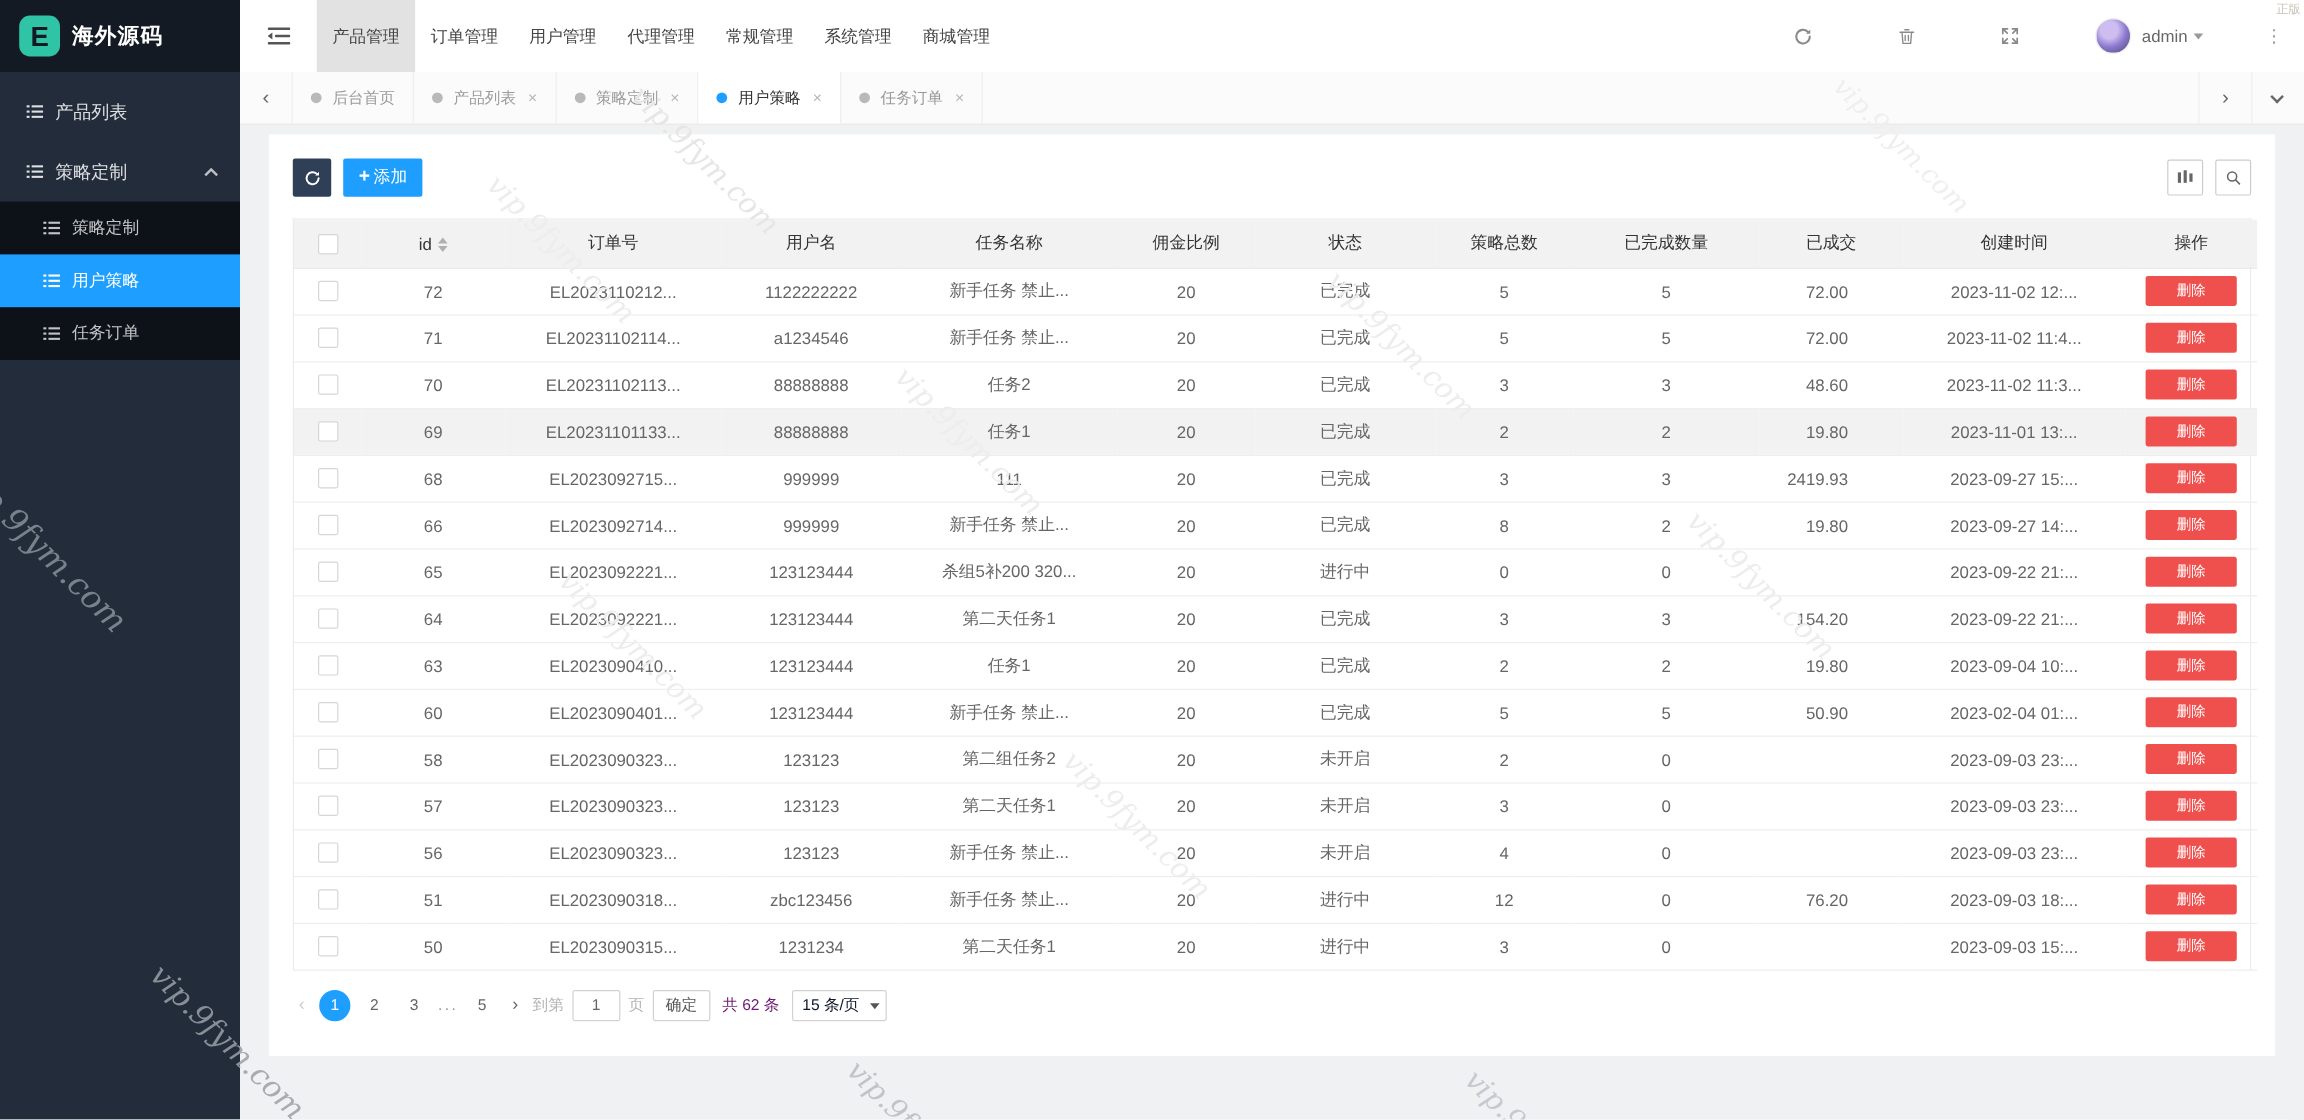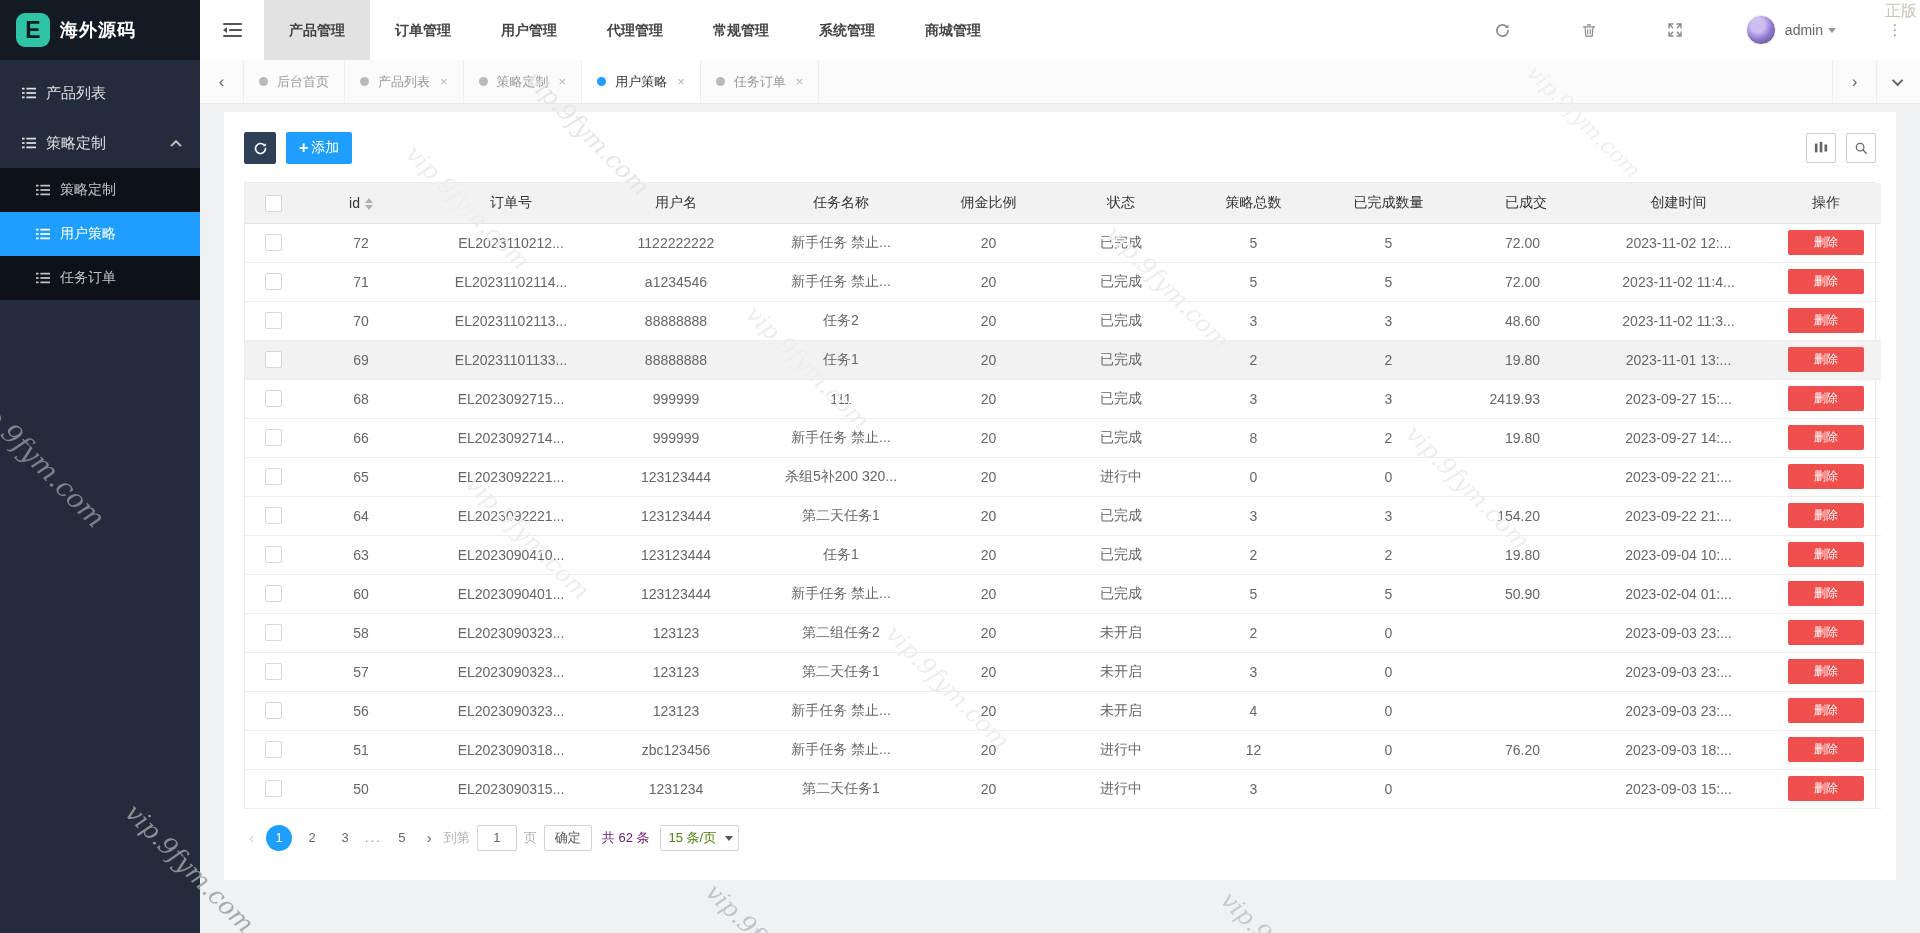--- a/index.html
+++ b/index.html
@@ -16,31 +16,31 @@
   .menu { padding-top:8px; }
   .menu-item { position:relative; height:50px; display:flex; align-items:center; padding-left:22px; color:rgba(255,255,255,.85); font-size:15px; cursor:pointer; }
   .menu-item .mi-icon { margin-right:10px; display:inline-flex; }
   .menu-item .chev { position:absolute; right:20px; top:50%; width:8px; height:8px; border-left:2px solid rgba(255,255,255,.7); border-top:2px solid rgba(255,255,255,.7); transform:translateY(-20%) rotate(45deg); }
   .submenu { background:#0d1118; }
   .menu-item.sub { height:44px; padding-left:36px; font-size:14px; color:rgba(255,255,255,.75); }
   .menu-item.sub.active { background:#1E9FFF; color:#fff; }
   
   .header { position:absolute; left:200px; top:0; right:0; height:60px; background:#fff; display:flex; align-items:center; z-index:1; }
   .shrink { width:64px; height:60px; display:flex; align-items:center; justify-content:center; color:#555; cursor:pointer; }
-  .nav-item { padding:0 25px; height:60px; line-height:60px; font-size:14px; color:#444; cursor:pointer; white-space:nowrap;font-weight:bold; }
+  .nav-item { padding:0 13px; height:60px; line-height:60px; font-size:14px; color:#444; cursor:pointer; white-space:nowrap; }
   .nav-item.active { background:#e2e2e2; }
   .header-right { margin-left:auto; display:flex; align-items:center; padding-right:6px;gap:40px; }
   .hicon { width:46px; height:60px; display:flex; align-items:center; justify-content:center; color:#8a8a8a; cursor:pointer; }
   .user-box { display:flex; align-items:center; cursor:pointer; margin-left:8px; }
   .avatar { width:30px; height:30px; border-radius:50%; border:1px solid #eee;
             background:radial-gradient(circle at 38% 32%, #cdbdf0 0 28%, #8d7ad0 55%, #4d4370 100%); }
   .admin-name { font-size:14px; color:#666; margin:0 5px 0 9px; }
   .caret-down { width:0; height:0; border:4px solid transparent; border-top:5px solid #999; margin-top:5px; }
   .vdots { width:38px; text-align:center; color:#999; font-size:15px; cursor:pointer; }
-  .corner-tag { position:absolute; top:1px; right:3px; font-size:16px; color:#c9c2b8; z-index:6; }
+  .corner-tag { position:absolute; top:1px; right:3px; font-size:10px; color:#c9c2b8; z-index:6; }
   
   .tabbar { position:absolute; left:200px; top:60px; right:0; height:44px; background:#fbfbfb; border-bottom:1px solid #e8e8e8; display:flex; align-items:stretch; z-index:1; }
   .tab-nav-btn { width:44px; display:flex; align-items:center; justify-content:center; color:#666; font-size:17px; border-right:1px solid #eee; cursor:pointer; }
   .tab-nav-btn.right { border-right:none; border-left:1px solid #eee; }
   .tab { display:flex; align-items:center; padding:0 15px; gap:9px; font-size:13px; color:#9a9a9a; border-right:1px solid #eee; cursor:pointer; white-space:nowrap; }
   .tab.active { background:#fff; color:#333; }
   .tab .dot { width:9px; height:9px; border-radius:50%; background:#b9b9b9; }
   .tab.active .dot { background:#1E9FFF; }
   .tab .close { font-size:13px; color:#b5b5b5; margin-left:1px; }
   .tabbar-right { margin-left:auto; display:flex; }
@@ -71,21 +71,21 @@
   .pagination { display:flex; align-items:center; margin-top:16px; font-size:13px; color:#666; gap:7px; }
   .pg-chev { padding:0 5px; font-size:15px; cursor:pointer; }
   .pg-chev.disabled { color:#ccc; }
   .pg-num { min-width:26px; height:26px; line-height:26px; text-align:center; border-radius:50%; cursor:pointer; color:#666; }
   .pg-num.current { background:#1E9FFF; color:#fff; }
   .pg-ellipsis { color:#999; letter-spacing:2px; }
   .pg-label { color:#b3b3b3; }
   .pg-input { width:40px; height:26px; border:1px solid #d2d2d2; border-radius:2px; text-align:center; font-size:13px; color:#666; outline:none; }
   .pg-btn { height:26px; padding:0 10px; border:1px solid #d2d2d2; background:#fff; border-radius:2px; font-size:13px; color:#555; cursor:pointer; }
   .pg-total { color:#701a75; margin:0 3px; }
-  .pg-select { height:26px; border:1px solid #d2d2d2; border-radius:2px; padding:0 22px 0 8px; display:flex; align-items:center; position:relative; color:#4d7c0f; background:#fff; cursor:pointer; }
+  .pg-select { height:26px; border:1px solid #d2d2d2; border-radius:2px; padding:0 22px 0 8px; display:flex; align-items:center; position:relative; color:#0f172a; background:#fff; cursor:pointer; }
   .pg-select .sel-caret { position:absolute; right:5px; top:10px; width:0; height:0; border:4px solid transparent; border-top:5px solid #555; }
   
   .watermark { position:absolute; transform:rotate(45deg); transform-origin:left top; pointer-events:none; z-index:50; white-space:nowrap; font-family:"DejaVu Serif",serif; font-style:italic; }
 </style>
 </head>
 <body>
 
 <div id="wm-layer">
     <span class="watermark" style="left: -18px; top: 382px; font-size: 27px; color: rgb(121, 129, 139); opacity: 1;">vip.9fym.com</span>
     <span class="watermark" style="left: 140px; top: 798px; font-size: 25px; color: rgb(154, 160, 166); opacity: 0.85;">vip.9fym.com</span>

